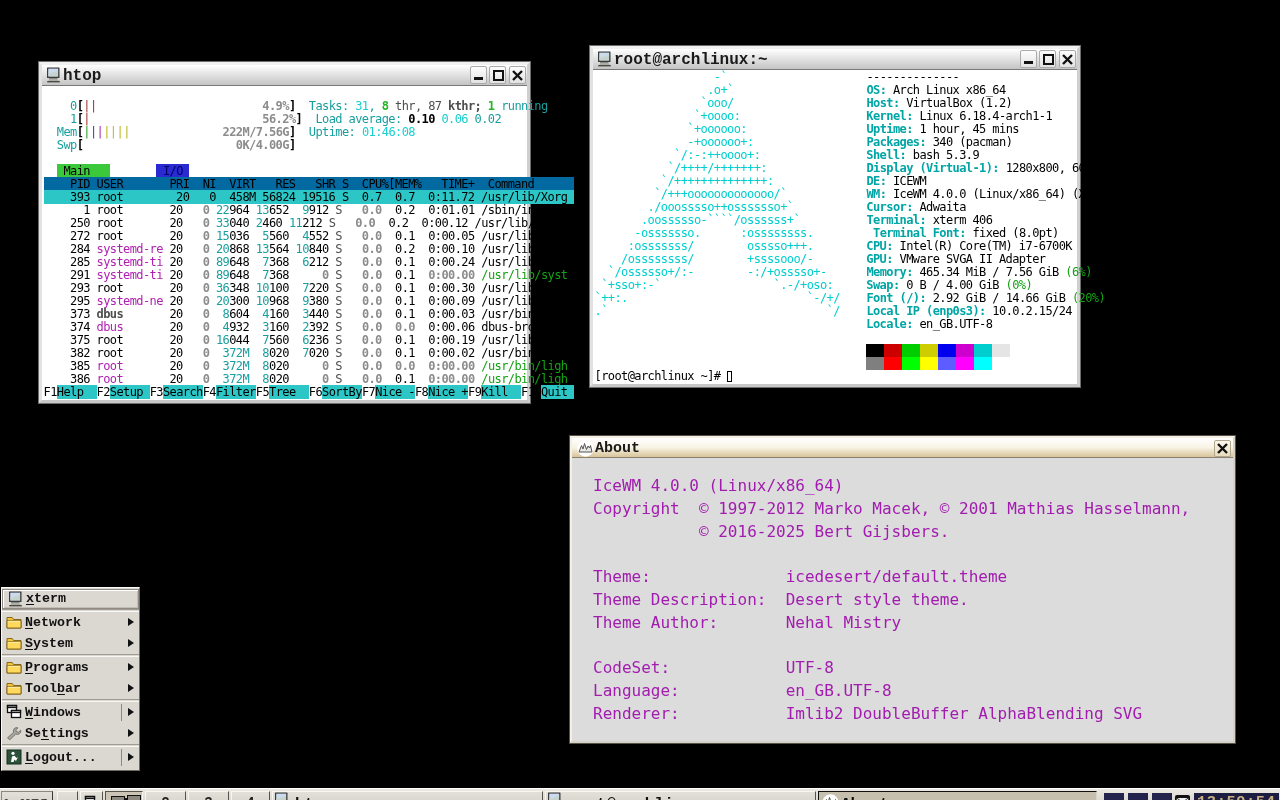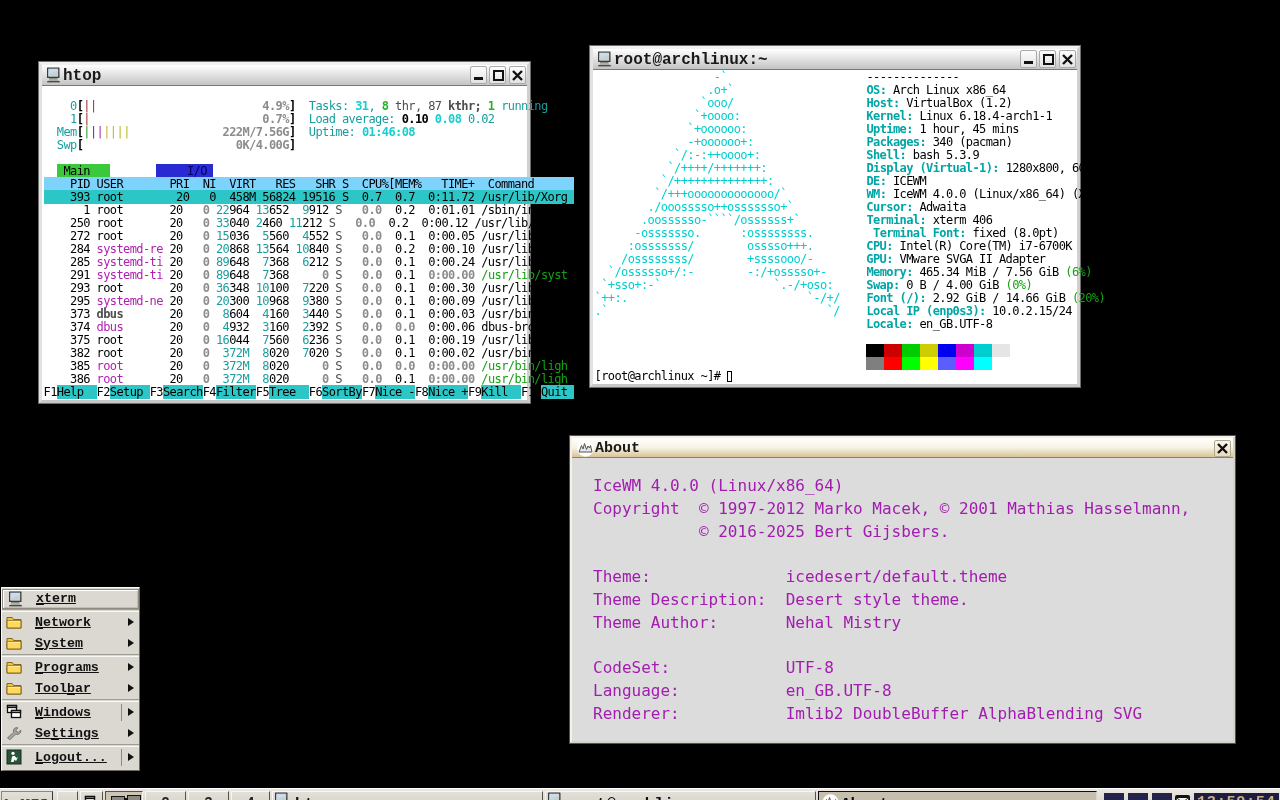--- a/index.html
+++ b/index.html
@@ -12,49 +12,49 @@
 .tb .ttext { position:absolute; left:21px; top:2px; font-weight:bold; font-size:16px;
   color:#1a1a1a; letter-spacing:0; }
 .wbtn { position:absolute; width:17px; height:18px; background:linear-gradient(#fdfdfd,#e2e2e2);
   border:1px solid #aaa; border-radius:2px; }
 .g-min { position:absolute; left:3px; right:3px; bottom:3px; height:2.6px; background:#111; }
 .g-max { position:absolute; left:2.5px; top:3px; width:11px; height:11px; border:2.4px solid #111; }
 .term { font-size:12px; letter-spacing:-0.594px; line-height:13px; white-space:pre; color:#000; padding-left:1.5px; padding-top:1px; }
 .sw { display:inline-block; width:18.02px; height:13px; vertical-align:top; letter-spacing:0; }
 
 .c  { color:#189e9e; }
-.bc { color:#17cfcf; font-weight:bold; }
+.bc { color:#17cfcf; font-weight:normal; }
 .bk { font-weight:bold; }
 .gb { color:#23b623; font-weight:bold; }
 .gy { color:#4e4e4e; }
 .gyb{ color:#4e4e4e; font-weight:bold; }
 .sh { color:#8c8c8c; font-weight:bold; }
 .m  { color:#b121b1;margin-top:12px; }
 .mr { color:#9c2f2f; }
 .gn { color:#13a113; }
 .bar-g { color:#22a022; } .bar-b { color:#3535cc; } .bar-p { color:#aa28aa; } .bar-y { color:#b9b923; }
 .tabg { background:#3bc93b; }
-.tabb { background:#2a2ad2; } .io { color:#000066;margin-left:24px; }
-.hdr { background:#7dd3fc; }
+.tabb { background:#2a2ad2; } .io { color:#000066; }
+.hdr { background:#0369a1; }
 .sel { background:#2cc6c6; }
 .fl  { background:#2cc6c6; }
 
 .lg  { color:#00cfcf; }
 .fl2 { color:#00a5a5; font-weight:bold; }
 .gn2 { color:#13a113; }
 .sep { color:#000; }
 .cur { display:inline-block; width:4.5px; height:11px; border:1px solid #000; vertical-align:-2px; }
 
 .menu { position:absolute; left:1px; top:587px; width:139px; height:184px;
   background:#dbd7d1; border:1.5px solid; border-color:#fbfbf9 #6e6a62 #6e6a62 #fbfbf9;
   padding-top:0.5px; }
 .mi { position:relative; height:21px; display:flex; align-items:center; padding-left:4px;
   font-weight:bold; font-size:13.3px; color:#111; }
 .mi .ic { flex:0 0 16px; }
-.mi .ml { margin-left:13px; white-space:pre;text-decoration:underline; }
+.mi .ml { margin-left:3px; white-space:pre; }
 .mi.sel-default { height:20px; border:1px solid #8f8b83; box-shadow:inset 1px 1px 0 #fff, inset -1px -1px 0 #c2beb6; }
 .msep { height:3px; border-top:1.2px solid #a09c94; border-bottom:1.2px solid #f8f8f6; margin:0; }
 .arr { position:absolute; right:5px; top:50%; margin-top:-4.5px; width:0; height:0;
   border-left:6px solid #111; border-top:4.5px solid transparent; border-bottom:4.5px solid transparent; }
 .vsep { position:absolute; right:17px; top:2px; bottom:2px; width:1.2px; background:#8e8a82; }
 
 .tbar { position:absolute; left:0; top:788px; width:1280px; height:27px;
   background:linear-gradient(#ece9e3,#c9c5bc); border-top:1px solid #fff; }
 .tbtn { position:absolute; border:1.5px solid; border-color:#f8f6f0 #57534b #57534b #f8f6f0;
   background:linear-gradient(#e3e0d9,#cfcbc2); }
@@ -88,21 +88,21 @@
         <span class="g-max"></span>
       </span>
       <span class="wbtn" style="right:1.5px;top:0.5px">
         <svg width="11" height="11" viewBox="0 0 11 11" style="position:absolute;left:2px;top:3px">
           <path d="M1 1 L10 10 M10 1 L1 10" stroke="#111" stroke-width="2.4"></path>
         </svg>
       </span>
   </div>
   <pre class="term">                                                                                
     <span class="c">0</span><span class="bk">[</span><span class="mr">||</span>                         <span class="sh">4.9%</span><span class="bk">]</span>  <span class="c">Tasks: </span><span class="bc">31</span><span class="c">, </span><span class="gb">8</span><span class="gy"> thr, 87 </span><span class="gyb">kthr; </span><span class="gb">1</span><span class="c"> running</span>
-    <span class="c">1</span><span class="bk">[</span><span class="mr">|</span>                          <span class="sh">0.7%</span><span class="bk">]</span>  <span class="c">Load average: </span><span class="bk">0.10 </span><span class="bc">0.08 </span><span class="c">0.02</span>
+    <span class="c">1</span><span class="bk">[</span><span class="mr">|</span>                          <span class="sh">56.2%</span><span class="bk">]</span>  <span class="c">Load average: </span><span class="bk">0.10 </span><span class="bc">0.06 </span><span class="c">0.02</span>
   <span class="c">Mem</span><span class="bk">[</span><span class="bar-g">|</span><span class="bar-b">|</span><span class="bar-p">|</span><span class="bar-y">||||</span>              <span class="sh">222M/7.56G</span><span class="bk">]</span>  <span class="c">Uptime: </span><span class="bc">01:46:08</span>
   <span class="c">Swp</span><span class="bk">[</span>                       <span class="sh">0K/4.00G</span><span class="bk">]</span>
                                                                                 
   <span class="tabg"> Main   </span>       <span class="tabb"> <span class="io">I/O</span> </span>
 <span class="hdr">    PID USER       PRI  NI  VIRT   RES   SHR S  CPU%[MEM%   TIME+  Command      </span>
 <span class="sel">    393 root        20   0  458M 56824 19516 S  0.7  0.7  0:11.72 /usr/lib/Xorg </span>
       1 root       20   <span class="sh">0</span> <span class="c">22</span>964 <span class="c">13</span>652  <span class="c">9</span>912 <span class="gy">S</span>   <span class="sh">0.0</span>  0.2  0:01.01 /sbin/init
     250 root       20   <span class="sh">0</span> <span class="c">33</span>040 <span class="c">2</span>460 <span class="c">11</span>212 <span class="gy">S</span>   <span class="sh">0.0</span>  0.2  0:00.12 /usr/lib/syst
     272 root       20   <span class="sh">0</span> <span class="c">15</span>036  <span class="c">5</span>560  <span class="c">4</span>552 <span class="gy">S</span>   <span class="sh">0.0</span>  0.1  0:00.05 /usr/lib/syst
     284 <span class="m">systemd-re</span> 20   <span class="sh">0</span> <span class="c">20</span>868 <span class="c">13</span>564 <span class="c">10</span>840 <span class="gy">S</span>   <span class="sh">0.0</span>  0.2  0:00.10 /usr/lib/syst

